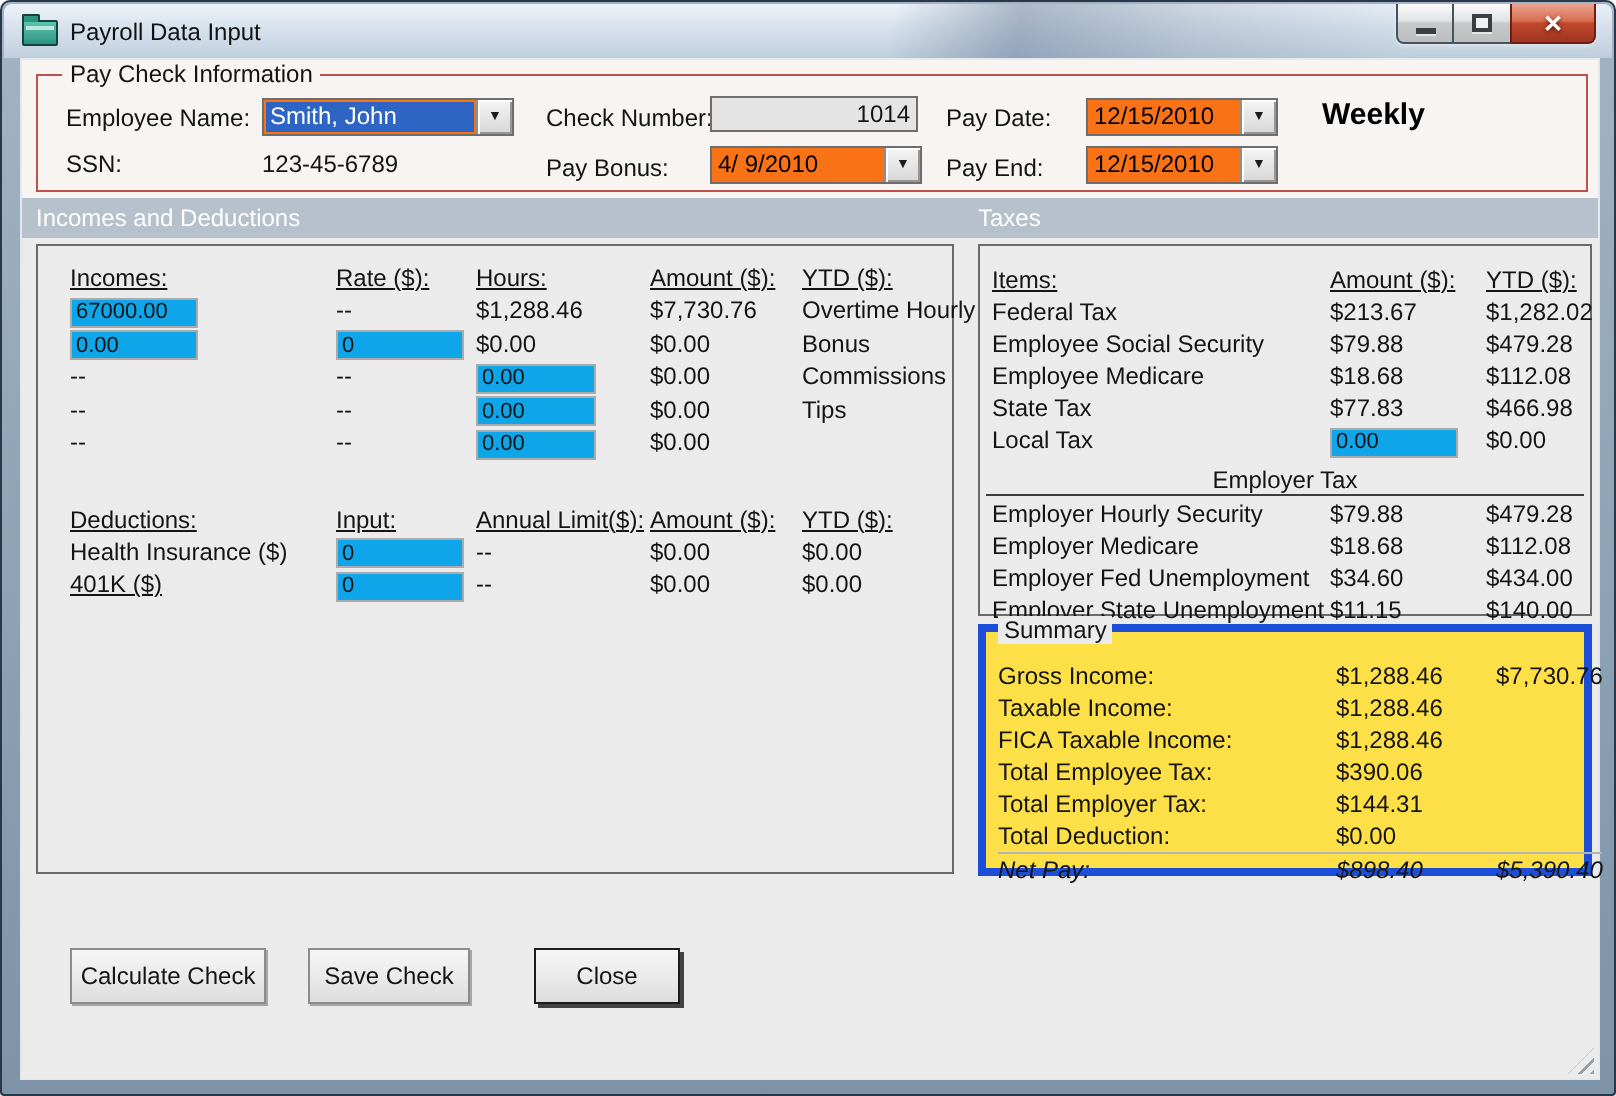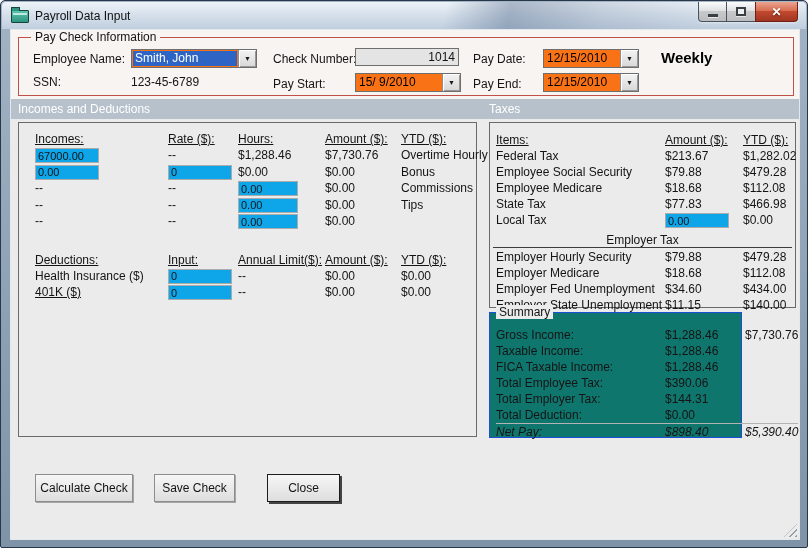--- a/index.html
+++ b/index.html
@@ -56,22 +56,22 @@
          border:1px solid #6e6e6e;font:12px "Liberation Sans",sans-serif;padding:0 3px;color:#141414;}
   
   .band{position:absolute;left:0;top:69px;right:0;height:20px;background:#b7c1cb;
         color:#fff;font-size:12px;line-height:20px;}
   .band-left{padding-left:7px;}
   .band-right{position:absolute;left:478px;top:0;}
   
   .panel{position:absolute;box-sizing:border-box;background:#ebebeb;border:1px solid #6a6a6a;}
   .left-panel{left:7px;top:92px;width:459px;height:315px;}
   .taxes-panel{left:478px;top:92px;width:307px;height:186px;}
-  .gb-sum{position:absolute;left:478px;top:282px;width:253px;height:126px;box-sizing:border-box;
-          border:1px solid #1d4ed8;background:#0f766e;}
+  .gb-sum{position:absolute;left:478px;top:282px;width:307px;height:126px;box-sizing:border-box;
+          border:4px solid #1d4ed8;background:#fde047;}
   .gb-sum-legend{position:absolute;left:6px;top:-8px;background:#ebebeb;padding:0 3px;
           font-size:12px;color:#141414;}
   .grid{display:grid;font-size:12px;line-height:16px;white-space:nowrap;color:#141414;}
   .inc-grid{grid-template-columns:133px 70px 87px 76px auto;padding:8px 0 0 16px;}
   .ded-grid{grid-template-columns:133px 70px 87px 76px auto;padding:0 0 0 16px;margin-top:22px;}
   .tax-grid{grid-template-columns:169px 78px auto;padding:9px 0 0 6px;}
   .tax-grid2{grid-template-columns:169px 78px auto;padding:1px 0 0 6px;}
   .sum-grid{grid-template-columns:169px 80px auto;padding:14px 0 0 6px;}
   .u{text-decoration:underline;}
   .nettop{border-top:1px solid #b3b3b3;font-style:italic;}
@@ -124,23 +124,23 @@
           <span class="ct">Smith, John</span>
           <span class="ca">▼</span>
         </div>
 
         <span class="flabel" style="left:14px;top:37px;">SSN:</span>
         <span class="fvalue" style="left:112px;top:37px;">123-45-6789</span>
 
         <span class="flabel" style="left:254px;top:14px;">Check Number:</span>
         <input class="check-inp" style="left: 336px; top: 10px; width: 104px; text-align: right;" value="1014">
 
-        <span class="flabel" style="left:254px;top:39px;">Pay Start:</span>
+        <span class="flabel" style="left:254px;top:39px;">Pay Bonus:</span>
         <div class="combo" style="left:336px;top:35px;width:106px;">
-          <span class="ct">15/ 9/2010</span>
+          <span class="ct">4/ 9/2010</span>
           <span class="ca">▼</span>
         </div>
 
         <span class="flabel" style="left:454px;top:14px;">Pay Date:</span>
         <div class="combo" style="left:524px;top:11px;width:96px;">
           <span class="ct">12/15/2010</span>
           <span class="ca">▼</span>
         </div>
 
         <span class="flabel" style="left:454px;top:39px;">Pay End:</span>

